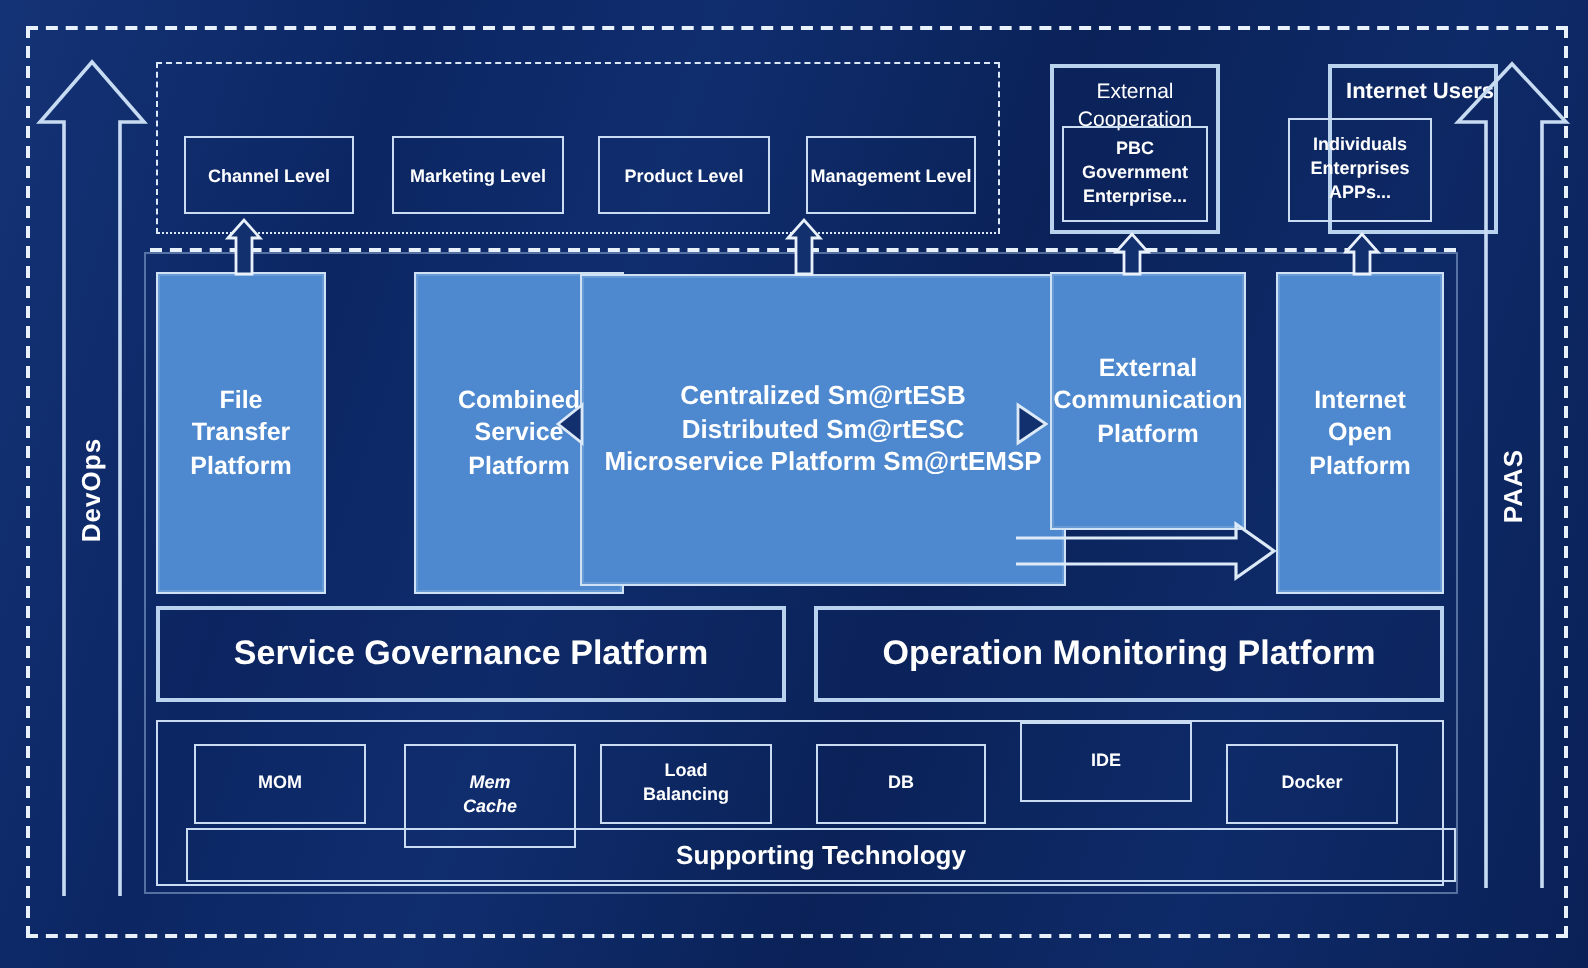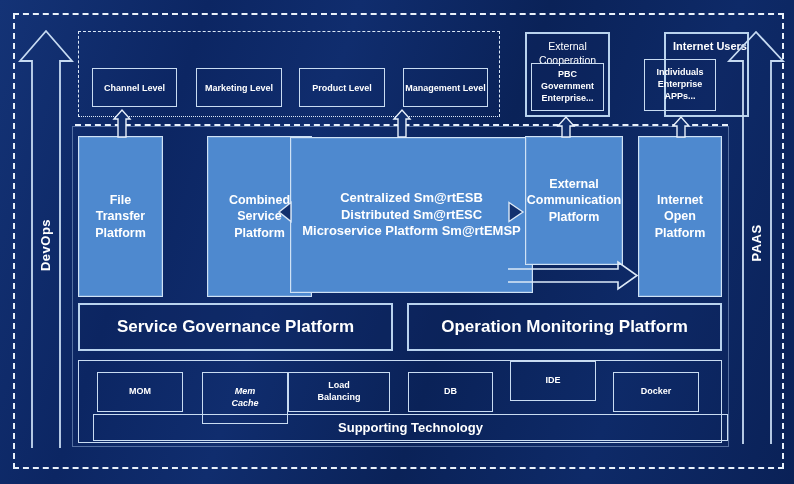--- a/index.html
+++ b/index.html
@@ -54,21 +54,21 @@
     <div class="ec-title pre">External
 Cooperation</div>
   </div>
   <div class="abs box-thin inner-sm pre" style="left:531px;top:63px;width:73px;height:48px;border-width:1px;"><span class="pre">PBC Government
 Enterprise...</span></div>
 
   <div class="abs box-dark" style="left:664px;top:32px;width:85px;height:85px;flex-direction:column;justify-content:flex-start;align-items:flex-end;">
     <div class="iu-title">Internet Users</div>
   </div>
   <div class="abs box-thin inner-sm pre" style="left:644px;top:59px;width:72px;height:52px;border-width:1px;"><span class="pre">Individuals
-Enterprise
+Enterprises
 APPs...</span></div>
 
   <div class="abs dash-line"></div>
 
   <div class="abs box-light mid pre" style="left:78px;top:136px;width:85px;height:161px;"><span class="pre">File
 Transfer
 Platform</span></div>
   <div class="abs box-light mid pre" style="left:190px;top:136px;width:105px;height:161px;margin-left:17px;"><span class="pre">Combined
 Service
 Platform</span></div>
@@ -86,21 +86,21 @@
       <span>Service Governance Platform</span>
     </div>
   <div class="abs box-dark band" style="left:407px;top:303px;width:315px;height:48px;">
       <span>Operation Monitoring Platform</span>
     </div>
 
   <div class="abs box-thin" style="left:78px;top:360px;width:644px;height:83px;border-width:1.5px;"></div>
   <div class="abs box-thin tech pre" style="left:97px;top:372px;width:86px;height:40px;"><span class="pre">MOM</span></div>
   <div class="abs box-thin tech pre" style="left:202px;top:372px;width:86px;height:52px;font-style:italic;"><span class="pre">Mem
 Cache</span></div>
-  <div class="abs box-thin tech pre" style="left:288px;top:372px;width:102px;height:40px;"><span class="pre">Load
+  <div class="abs box-thin tech pre" style="left:300px;top:372px;width:86px;height:40px;"><span class="pre">Load
 Balancing</span></div>
   <div class="abs box-thin tech pre" style="left:408px;top:372px;width:85px;height:40px;"><span class="pre">DB</span></div>
   <div class="abs box-thin tech pre" style="left:510px;top:361px;width:86px;height:40px;"><span class="pre">IDE</span></div>
   <div class="abs box-thin tech pre" style="left:613px;top:372px;width:86px;height:40px;"><span class="pre">Docker</span></div>
   <div class="abs box-thin" style="left:93px;top:414px;width:635px;height:27px;border-width:1.5px;font-size:13px;font-weight:bold;">
       <span>Supporting Technology</span>
     </div>
 
   <div class="abs side-label" style="left:-14px;top:235px;">DevOps</div>
   <div class="abs side-label" style="left:697px;top:233px;">PAAS</div>

